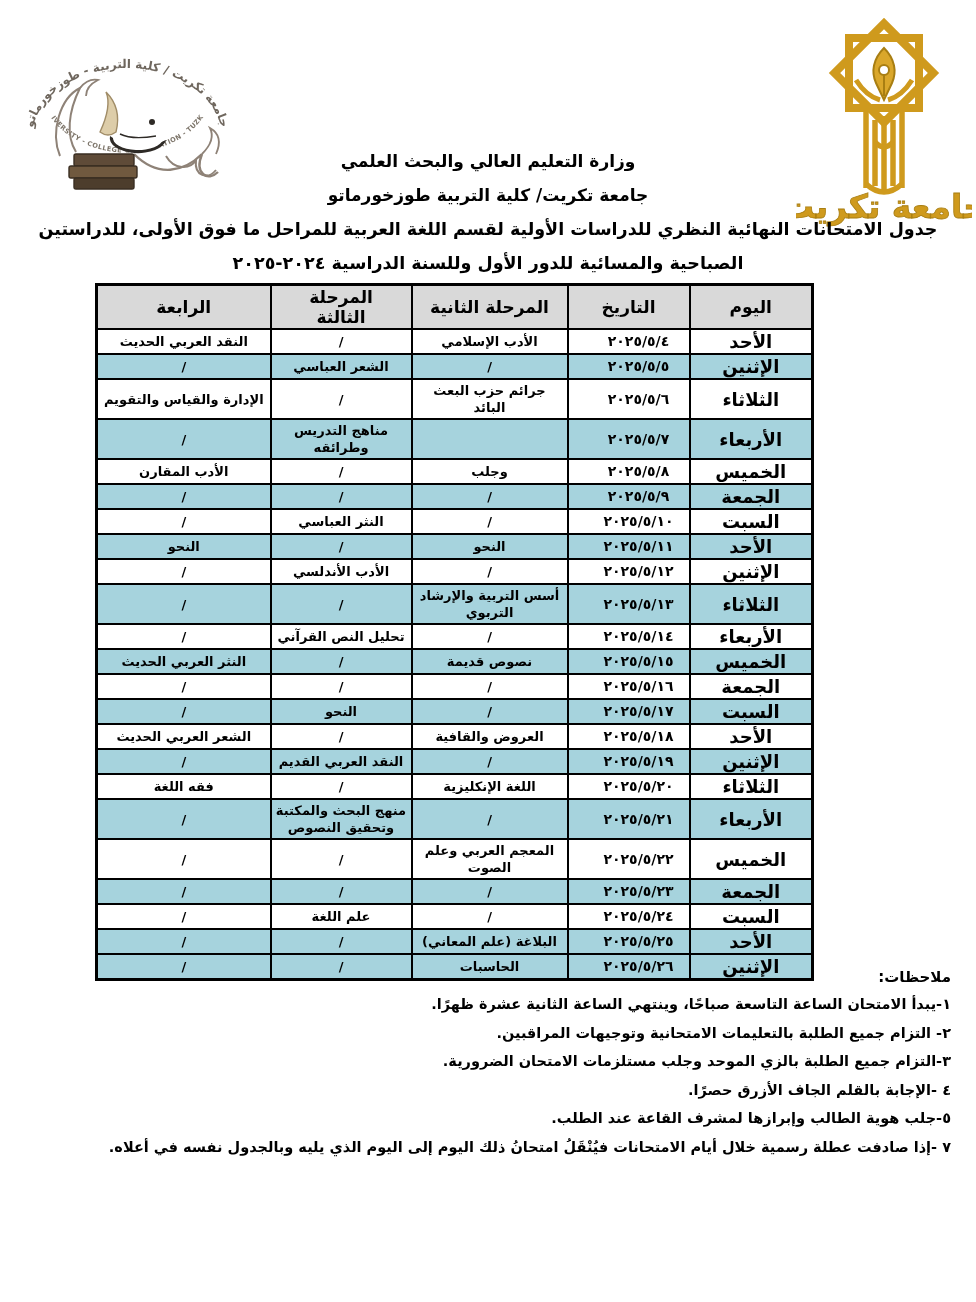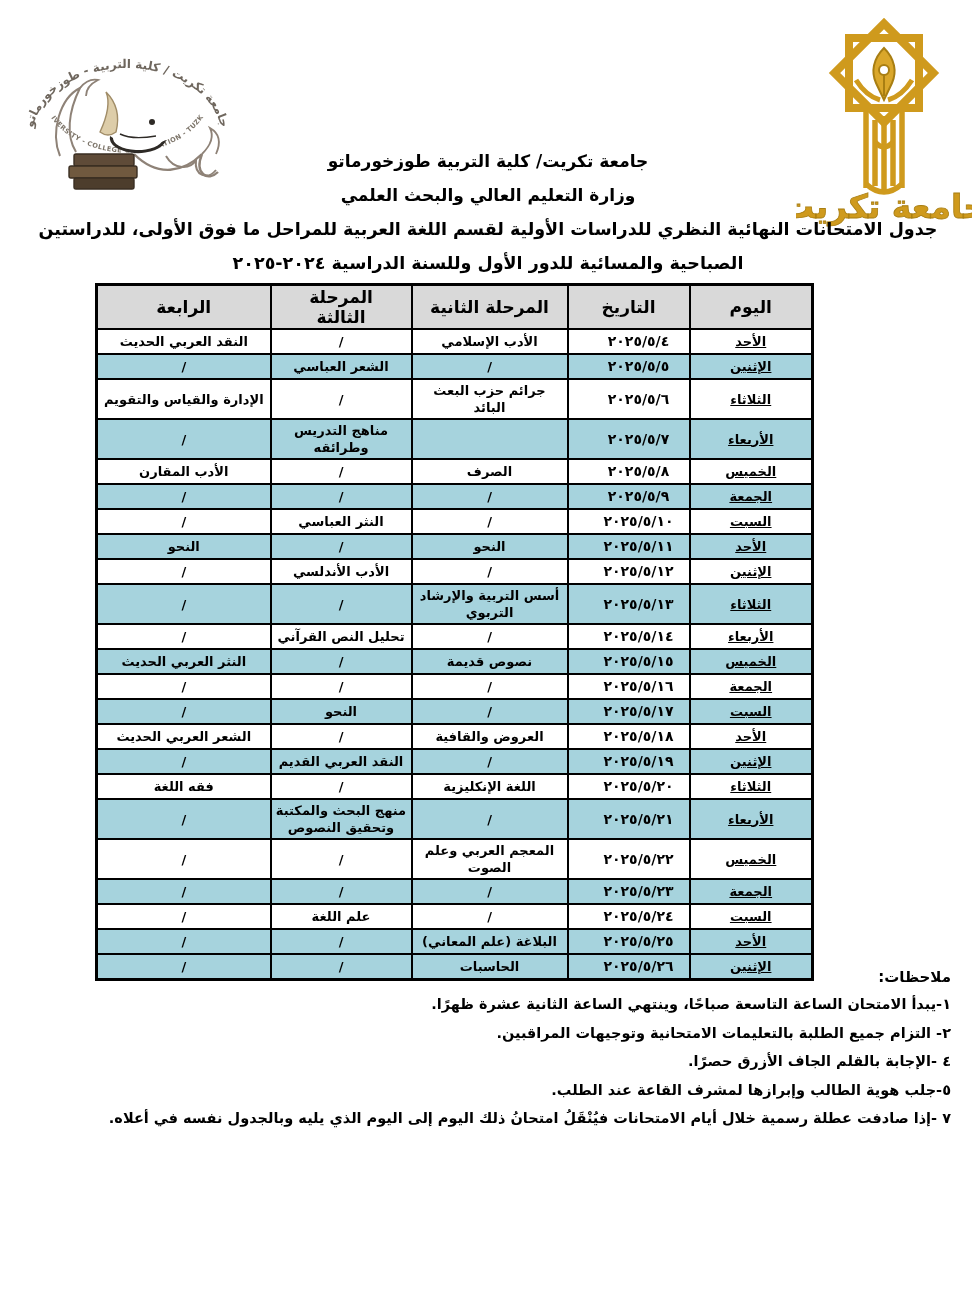--- a/index.html
+++ b/index.html
@@ -32,21 +32,21 @@
   table.exam th:nth-child(1){ width:123px; }
   table.exam th:nth-child(2){ width:122px;margin-top:48px; }
   table.exam th:nth-child(3){ width:156px;margin-top:30px; }
   table.exam th:nth-child(4){ width:141px; }
   table.exam th:nth-child(5){ width:174px; }
   table.exam td {
     border:2px solid #000; text-align:center; vertical-align:middle;
     font-weight:bold; font-size:13px; line-height:17px; padding:2px 4px;
     height:25px; overflow:hidden;
   }
-  table.exam td.day  { font-size:13px; line-height:19px;text-decoration:underline; }
+  table.exam td.day  { font-size:18px; line-height:19px; }
   table.exam td.date { font-size:14px;   line-height:19px; letter-spacing:1px;padding-left:24px; }
   table.exam tr.hl td { background:var(--hl); }
   
   .notes {
     position:absolute; top:964px; right:25px; width:925px;
     direction:rtl; text-align:right; font-weight:bold;
   }
   .notes-label { font-size:15px; line-height:26px; }
   .note-item   { font-size:14.5px; line-height:28.5px; }
 </style>
@@ -115,22 +115,22 @@
         <path d="M97,108 V174"></path>
         <path d="M88,104 V178"></path>
         <path d="M70,172 q18,16 36,0"></path>
         <path d="M79,130 q9,10 18,0"></path>
       </g>
       <text x="88" y="206" text-anchor="middle" font-size="33" font-weight="bold" fill="var(--gold)" stroke="#a87e12" stroke-width="0.8">جامعة تكريت</text>
     </svg>
   </div>
 
   <div class="header-block">
+    <div class="h-line">وزارة التعليم العالي والبحث العلمي</div>
     <div class="h-line">جامعة تكريت/ كلية التربية طوزخورماتو</div>
-    <div class="h-line">وزارة التعليم العالي والبحث العلمي</div>
     <div class="t-line">جدول الامتحانات النهائية النظري للدراسات الأولية لقسم اللغة العربية للمراحل ما فوق الأولى، للدراستين</div>
     <div class="t-line">الصباحية والمسائية للدور الأول وللسنة الدراسية ٢٠٢٤-٢٠٢٥</div>
   </div>
 
   <table class="exam">
     <thead>
       <tr>
           <th>اليوم</th>
           <th>التاريخ</th>
           <th>المرحلة الثانية</th>
@@ -163,21 +163,21 @@
         <tr class="hl">
           <td class="day">الأربعاء</td>
           <td class="date"><span dir="ltr">٢٠٢٥/٥/٧</span></td>
           <td class="stage2"></td>
           <td class="stage3">مناهج التدريس وطرائقه</td>
           <td class="stage4">/</td>
         </tr>
         <tr>
           <td class="day">الخميس</td>
           <td class="date"><span dir="ltr">٢٠٢٥/٥/٨</span></td>
-          <td class="stage2">الصرف</td>
+          <td class="stage2">وجلب</td>
           <td class="stage3">/</td>
           <td class="stage4">الأدب المقارن</td>
         </tr>
         <tr class="hl">
           <td class="day">الجمعة</td>
           <td class="date"><span dir="ltr">٢٠٢٥/٥/٩</span></td>
           <td class="stage2">/</td>
           <td class="stage3">/</td>
           <td class="stage4">/</td>
         </tr>
@@ -301,19 +301,20 @@
           <td class="stage4">/</td>
         </tr>
       </tbody>
   </table>
 
   <div class="notes">
     <div class="notes-label">ملاحظات:</div>
     <div>
         <div class="note-item">١-يبدأ الامتحان الساعة التاسعة صباحًا، وينتهي الساعة الثانية عشرة ظهرًا.</div>
         <div class="note-item">٢- التزام جميع الطلبة بالتعليمات الامتحانية وتوجيهات المراقبين.</div>
+        <div class="note-item">٣-التزام جميع الطلبة بالزي الموحد وجلب مستلزمات الامتحان الضرورية.</div>
         <div class="note-item">٤ -الإجابة بالقلم الجاف الأزرق حصرًا.</div>
         <div class="note-item">٥-جلب هوية الطالب وإبرازها لمشرف القاعة عند الطلب.</div>
         <div class="note-item">٧ -إذا صادفت عطلة رسمية خلال أيام الامتحانات فيُنْقَلُ امتحانُ ذلك اليوم إلى اليوم الذي يليه وبالجدول نفسه في أعلاه.</div>
       </div>
   </div>
 
 </div>
 
 </body></html>

